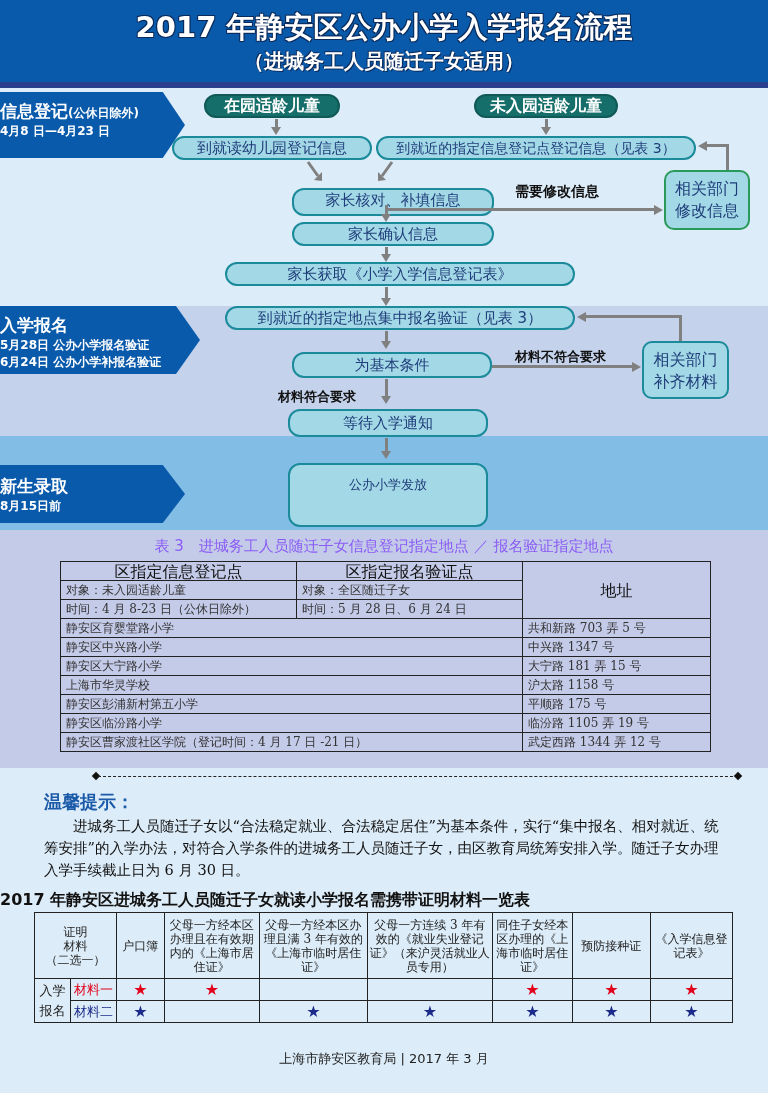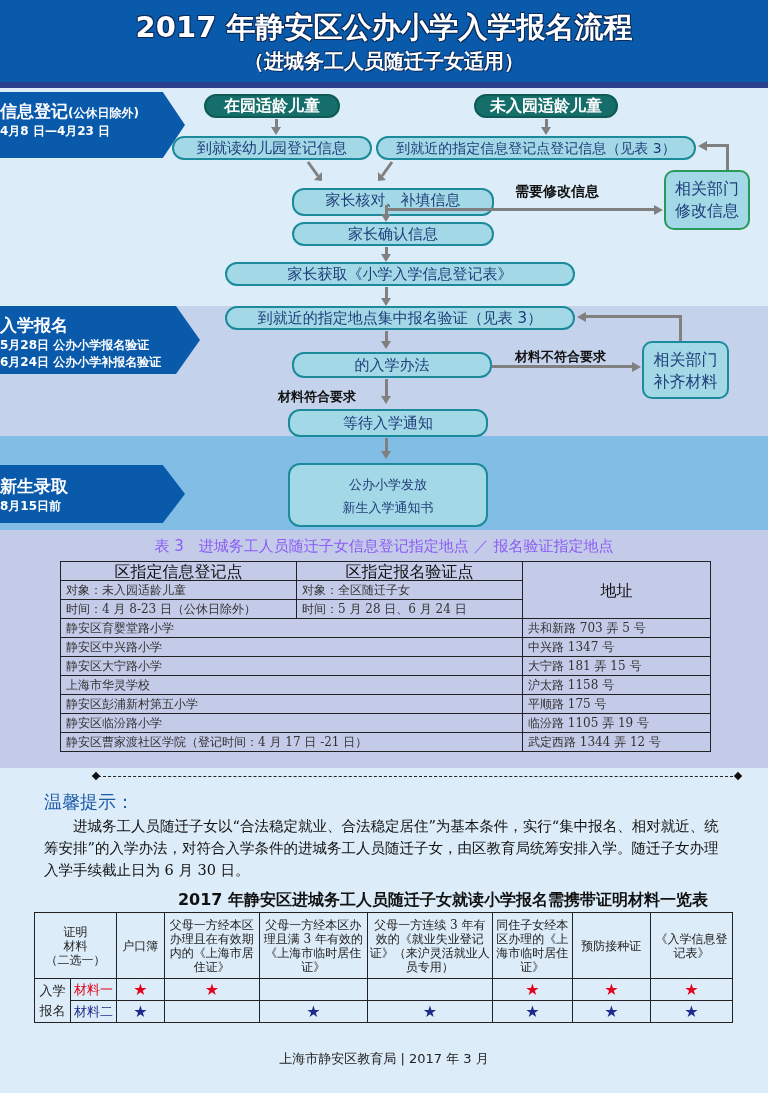--- a/index.html
+++ b/index.html
@@ -39,24 +39,24 @@
   
   #t3-area { left:0; top:530px; width:768px; height:238px; background:#c4cbe8; }
   #t3-caption { left:0; top:537px; width:768px; text-align:center; font-size:15px; color:#8b5cf6; }
   table { border-collapse: collapse; }
   #table3 { left:60px; top:561px; width:651px; font-family:"DejaVu Serif", "Liberation Serif", serif; font-size:12px; color:#333; }
   #table3 td { border:1.5px solid #222; padding:0 5px; height:19px; line-height:17px; }
   #table3 .h { font-family:"DejaVu Sans", sans-serif; font-size:16px; text-align:center; color:#111; }
   
   #divider { left:98px; top:776px; width:640px; border-top:1px dashed #222; }
   .dot { width:6px; height:6px; background:#111; transform:rotate(45deg); }
-  #tips-title { left:44px; top:790px; font-size:18px; font-weight:normal; color:#1b5aa8; }
+  #tips-title { left:44px; top:790px; font-size:18px; font-weight:bold; color:#1b5aa8; }
   #tips-body { left:44px; top:815px; width:680px; font-family:"DejaVu Serif","Liberation Serif",serif; font-size:14.5px; line-height:22px; color:#111; text-indent:2em; }
   
-  #mat-title { left:16px; top:890px; width:692px; text-align:right; font-size:16px; font-weight:bold; color:#111; }
+  #mat-title { left:0; top:890px; width:692px; text-align:left; font-size:16px; font-weight:bold; color:#111; }
   #mat-table { left:34px; top:912px; width:699px; font-family:"DejaVu Serif","Liberation Serif",serif; font-size:12px; color:#222; }
   #mat-table td { border:1.5px solid #222; text-align:center; line-height:14px; padding:1px 2px; }
   .star { font-size:16px; }
   .red { color:#e2001a; }
   .blue { color:#1c2b8a; }
   #footer { left:0; top:1050px; width:768px; text-align:center; font-size:13px; color:#222; }
 </style>
 </head>
 <body>
 
@@ -124,39 +124,38 @@
 <div class="abs arrow" style="left:385px; top:287px; width:3px; height:12px;"></div>
 <div class="abs tri-d" style="left:381px; top:298px;"></div>
 
 <div class="abs pill" style="left:225px; top:306px; width:350px; height:24px;">到就近的指定地点集中报名验证（见表 3）</div>
 <div class="abs tri-l" style="left:577px; top:312px;"></div>
 <div class="abs arrow" style="left:585px; top:315px; width:96px; height:3px;"></div>
 <div class="abs arrow" style="left:679px; top:315px; width:3px; height:26px;"></div>
 
 <div class="abs arrow" style="left:385px; top:331px; width:3px; height:11px;"></div>
 <div class="abs tri-d" style="left:381px; top:341px;"></div>
-<div class="abs pill" style="left:292px; top:352px; width:200px; height:26px; line-height:22px;">的入学办法</div>
+<div class="abs pill" style="left:292px; top:352px; width:200px; height:26px; line-height:22px;">为基本条件</div>
 <div class="abs lbl" style="left:515px; top:348px; font-size:13px;">材料不符合要求</div>
 <div class="abs arrow" style="left:492px; top:365px; width:140px; height:3px;"></div>
 <div class="abs tri-r" style="left:632px; top:362px;"></div>
 <div class="abs side side2" style="left:642px; top:341px; width:87px; height:58px;">
   <div>相关部门</div>
   <div>补齐材料</div>
 </div>
 
 <div class="abs lbl" style="left:278px; top:388px; font-size:13px;">材料符合要求</div>
 <div class="abs arrow" style="left:385px; top:379px; width:3px; height:18px;"></div>
 <div class="abs tri-d" style="left:381px; top:396px;"></div>
 <div class="abs pill" style="left:288px; top:409px; width:200px; height:28px; line-height:24px;">等待入学通知</div>
 <div class="abs arrow" style="left:385px; top:438px; width:3px; height:14px;"></div>
 <div class="abs tri-d" style="left:381px; top:451px;"></div>
 
 <div class="abs pill" style="left:288px; top:463px; width:200px; height:64px; padding-top:8px; font-size:13px; line-height:23px; border-radius:12px;">
   <div>公办小学发放</div>
-  <div>新生入学通知书</div>
 </div>
 
 <div class="abs" id="t3-area"></div>
 <div class="abs" id="t3-caption">表 3　进城务工人员随迁子女信息登记指定地点 ／ 报名验证指定地点</div>
 <table class="abs" id="table3">
   <tbody>
       <tr>
     <td class="h" style="width:236px;">区指定信息登记点</td>
     <td class="h" style="width:226px;">区指定报名验证点</td>
     <td class="h" rowspan="3">地址</td>

